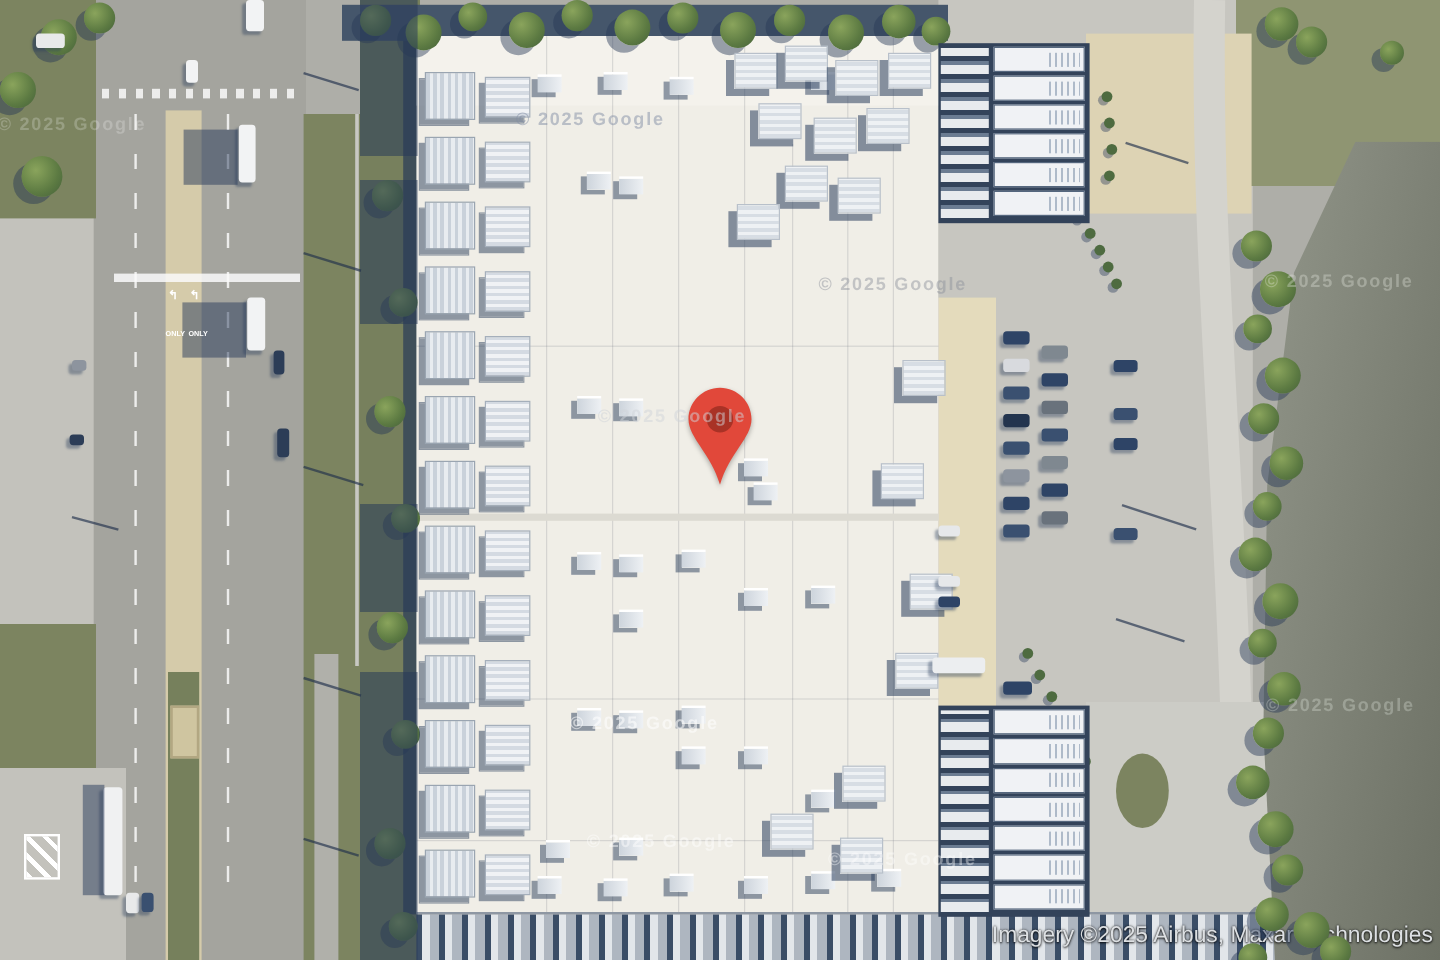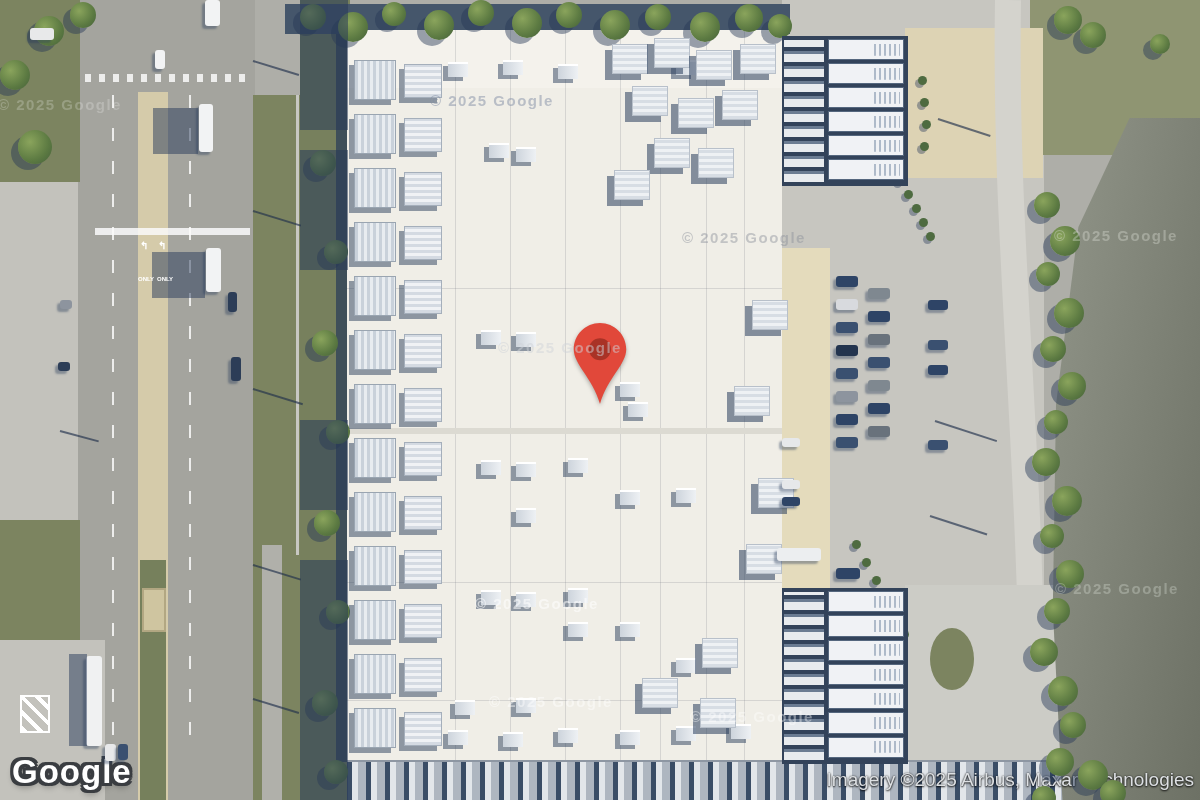--- a/index.html
+++ b/index.html
@@ -122,21 +122,20 @@
   <div class="seam" style="left:347px;top:700px;width:435px;height:1px;"></div>
 
   <div class="docks"></div>
   <div class="water"></div>
 
   <svg class="pin" viewBox="0 0 52 80" style="left: 572px; top: 322px;">
     <path d="M26 1C12.2 1 1 12.2 1 26c0 14.6 17.9 27.4 25 52 7.1-24.6 25-37.4 25-52C51 12.2 39.8 1 26 1z" fill="#E1483A"></path>
     <circle cx="26" cy="26" r="10.5" fill="#A93226"></circle>
   </svg>
 
-  <div class="logo">Google</div>
   <div class="attrib">Imagery ©2025 Airbus, Maxar Technologies</div>
 <div class="tree" style="left: 300px; top: 4px; width: 26px; height: 26px;"></div>
     <div class="tree" style="left: 338px; top: 12px; width: 30px; height: 30px;"></div>
     <div class="tree" style="left: 382px; top: 2px; width: 24px; height: 24px;"></div>
     <div class="tree" style="left: 424px; top: 10px; width: 30px; height: 30px;"></div>
     <div class="tree" style="left: 468px; top: 0px; width: 26px; height: 26px;"></div>
     <div class="tree" style="left: 512px; top: 8px; width: 30px; height: 30px;"></div>
     <div class="tree" style="left: 556px; top: 2px; width: 26px; height: 26px;"></div>
     <div class="tree" style="left: 600px; top: 10px; width: 30px; height: 30px;"></div>
     <div class="tree" style="left: 645px; top: 4px; width: 26px; height: 26px;"></div>

